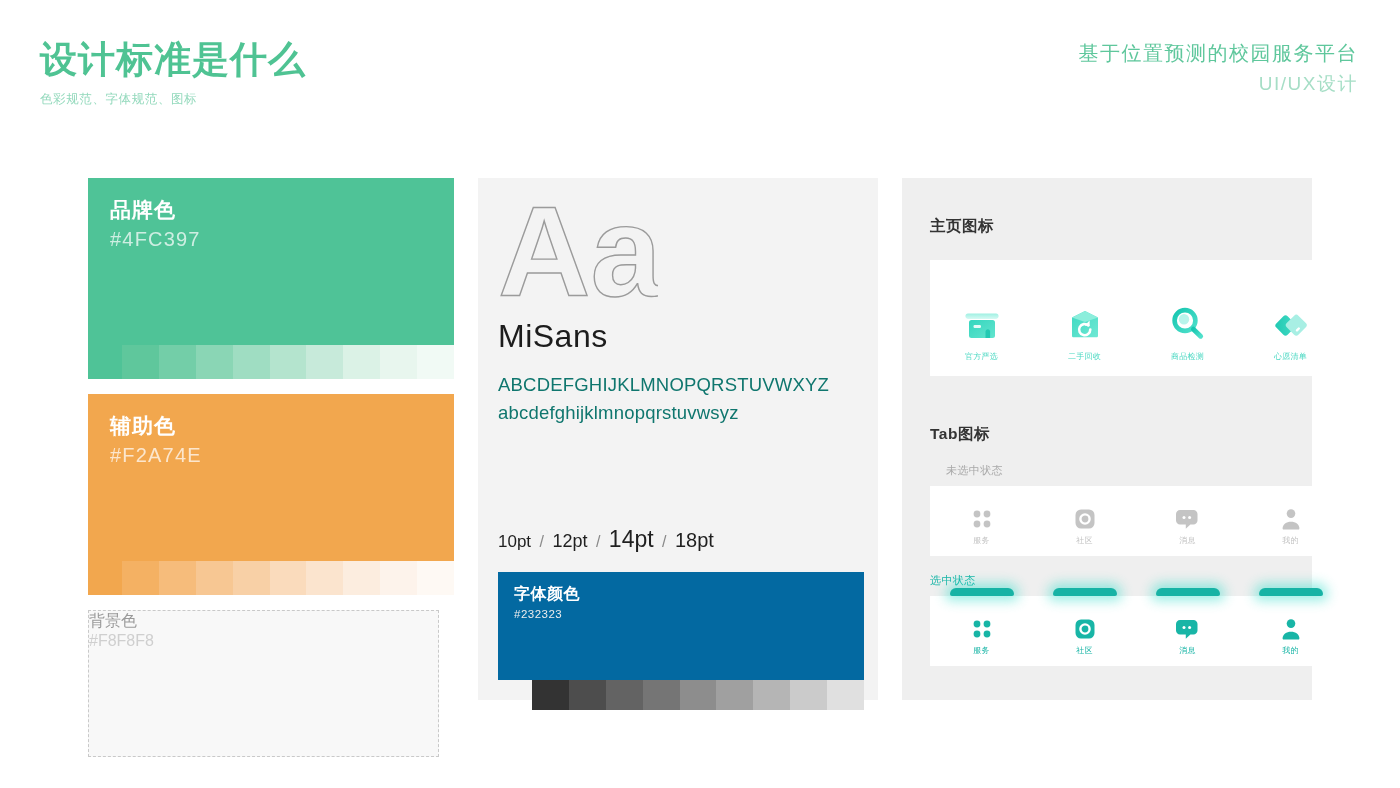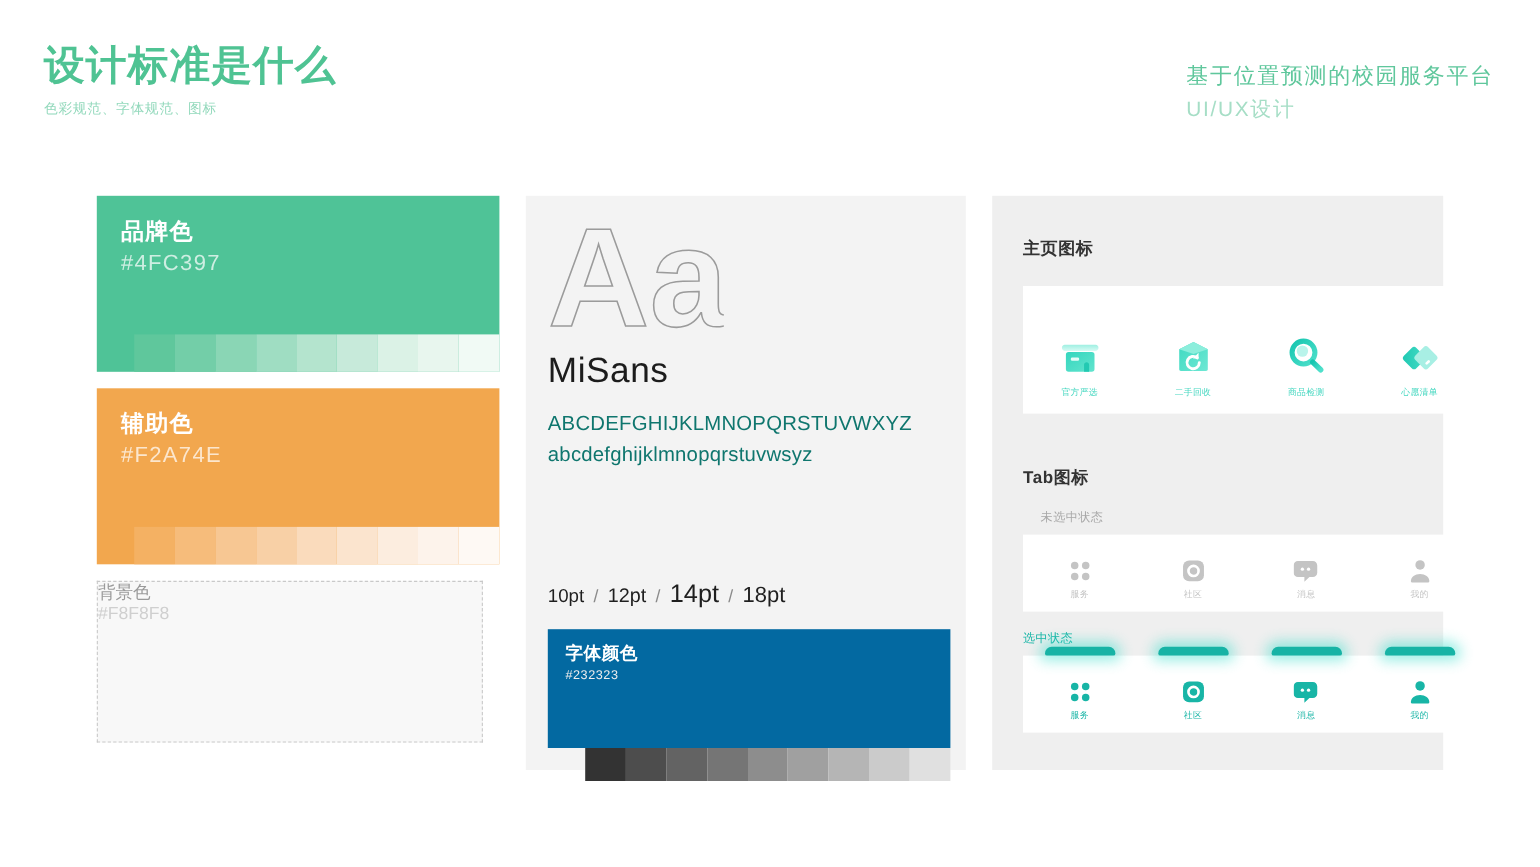--- a/index.html
+++ b/index.html
@@ -14,32 +14,32 @@
   
   .hdr-left { position: absolute; left: 40px; top: 38px; }
   .hdr-title {
     font-size: 37px; font-weight: 700; color: #4FC393;
     letter-spacing: 1px; line-height: 1.18;
   }
   .hdr-sub {
     margin-top: 9px; font-size: 12.5px; color: #93D9BC; letter-spacing: .6px;
   }
   .hdr-right {
-    position: absolute; right: 42px; top: 54px; 
+    position: absolute; right: 42px; top: 38px; text-align: right;
   }
   .hdr-r1 { font-size: 20px; color: #5FC79C; letter-spacing: 1.5px; line-height: 1.5; font-weight: 400;}
   .hdr-r2 { font-size: 19px; color: #A6DEC6; letter-spacing: 1.5px; line-height: 1.5; margin-top: 2px;}
 
   
   .col-colors { position: absolute; left: 88px; top: 178px; width: 366px; }
   .col-type   { position: absolute; left: 478px; top: 178px; width: 400px; height: 522px; background: #F3F3F3; }
   .col-icons  { position: absolute; left: 902px; top: 178px; width: 410px; height: 522px; background: #EFEFEF; }
 
   
-  .swatch { position: relative; width: 366px; height: 160px; margin-bottom: 15px; }
+  .swatch { position: relative; width: 366px; height: 201px; margin-bottom: 15px; }
   .swatch .sw-label {
     position: absolute; left: 22px; top: 18px;
     font-size: 21px; font-weight: 700; color: #ffffff; letter-spacing: 1px;
   }
   .swatch .sw-hex {
     position: absolute; left: 22px; top: 50px;
     font-size: 20px; color: rgba(255,255,255,.72); letter-spacing: 1.2px; font-weight: 400;
   }
   .tint-strip {
     position: absolute; left: 34px; bottom: 0; right: 0; height: 34px; display: flex;

